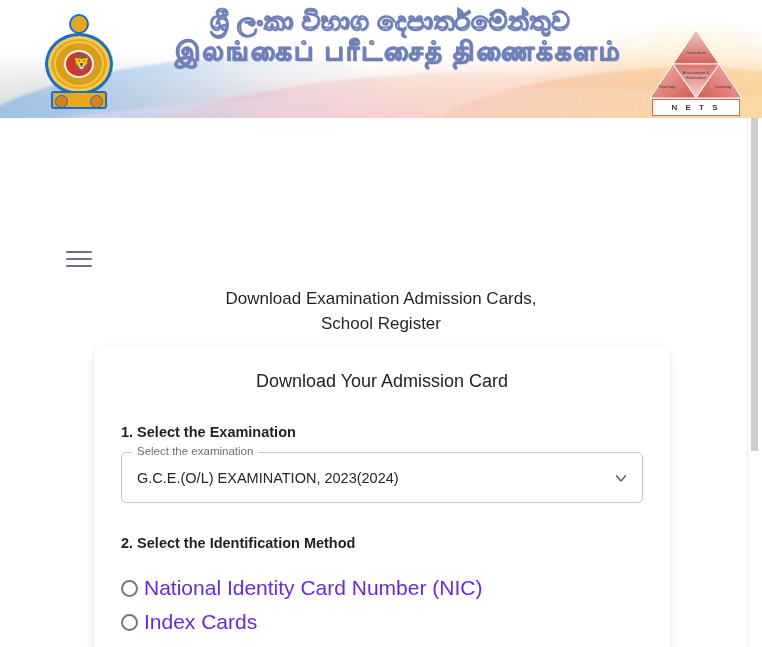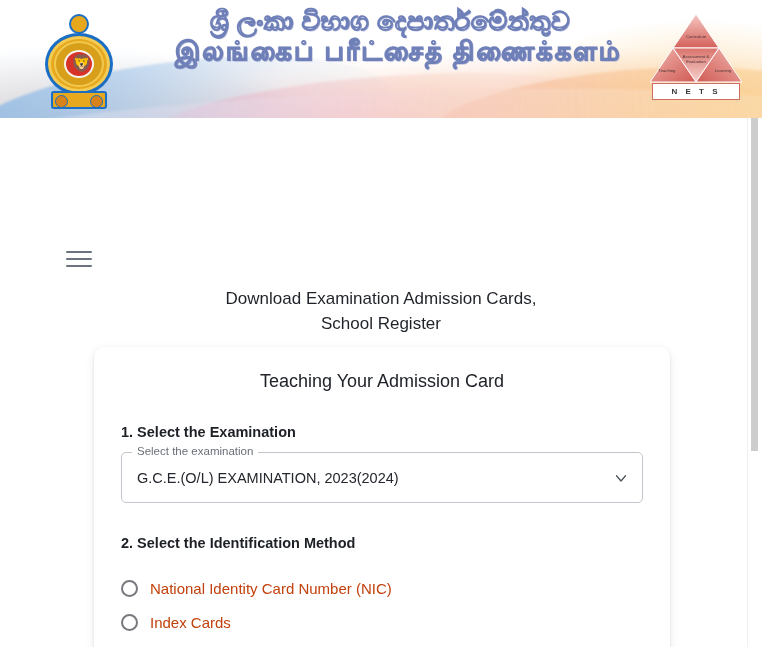--- a/index.html
+++ b/index.html
@@ -132,21 +132,21 @@
   .t-english {
     font-size: 23px; font-weight: bold; line-height: 30px;
     color: #ffffff;
     -webkit-text-stroke: 1px #6f7fb8;
     text-shadow: 0 0 1px #6f7fb8, 1px 1px 0 rgba(120,135,190,.55);
     white-space: nowrap;
   }
 
   
   .nets {
-    position: absolute; left: 649px; top: 8px;
+    position: absolute; left: 649px; top: 24px;
     width: 94px; height: 92px;
   }
   .nets svg { display: block; }
   .nets-label {
     position: absolute; left: 3px; bottom: 0;
     width: 88px; height: 17px;
     background: #ffffff; border: 1px solid #d06c62;
     font-size: 8px; font-weight: bold; letter-spacing: 3px;
     color: #3a3a3a; text-align: center; line-height: 15px;
   }
@@ -254,23 +254,23 @@
     cursor: pointer;
   }
   .radio-circle {
     width: 17px; height: 17px;
     border: 2px solid #77797e;
     border-radius: 50%;
     background: #ffffff;
     flex: none;
   }
   .radio-label {
-    margin-left: 12px;
-    font-size: 15px;
-    color: #c2410c;
+    margin-left: 6px;
+    font-size: 21px;
+    color: #6d28d9;
   }
 
   
   .scrollbar-track {
     position: absolute;
     right: 0; top: 118px;
     width: 15px; height: 529px;
     background: #ffffff;
     border-left: 1px solid #f0f0f0;
   }
@@ -349,21 +349,21 @@
       <span></span>
     </div>
 
     <div class="page-title">
       <span>Download Examination Admission Cards,</span>
       <span class="l2">School Register</span>
     </div>
 
     <div class="card">
 
-      <div class="card-title">Teaching Your Admission Card</div>
+      <div class="card-title">Download Your Admission Card</div>
 
       <div class="step-label">1. Select the Examination</div>
 
       <div class="select-wrap">
         <div class="select-box"></div>
         <div class="select-notch">Select the examination</div>
         <div class="select-value">G.C.E.(O/L) EXAMINATION, 2023(2024)</div>
         <div class="select-chevron">
           <svg width="18" height="18" viewBox="0 0 24 24" fill="none" stroke="currentColor" stroke-width="1.7" stroke-linecap="round" stroke-linejoin="round">
             <polyline points="6 9 12 16 18 9"></polyline>

